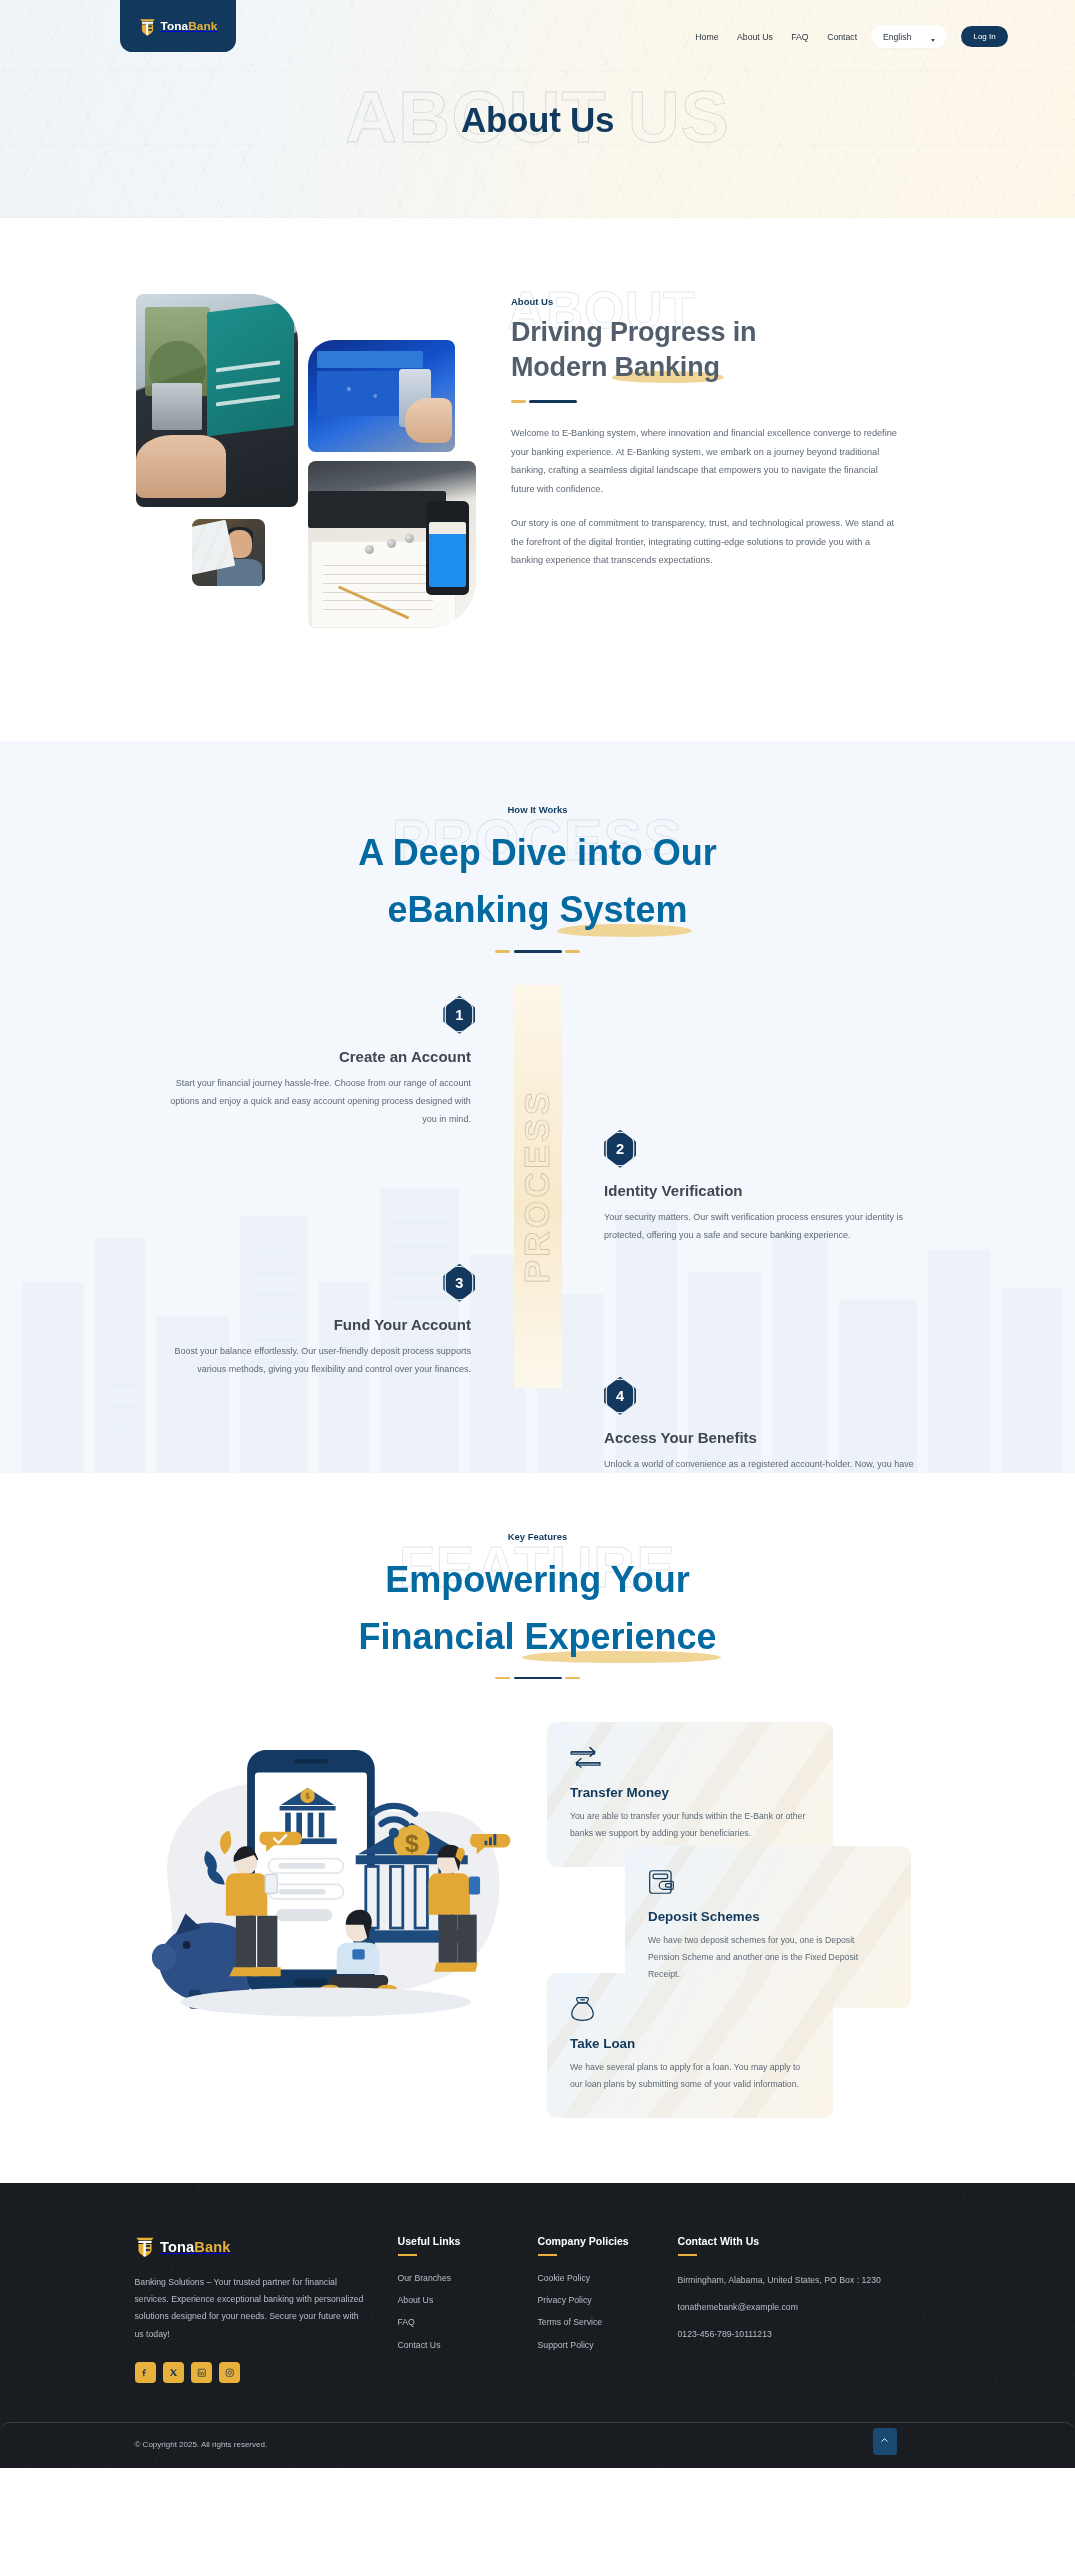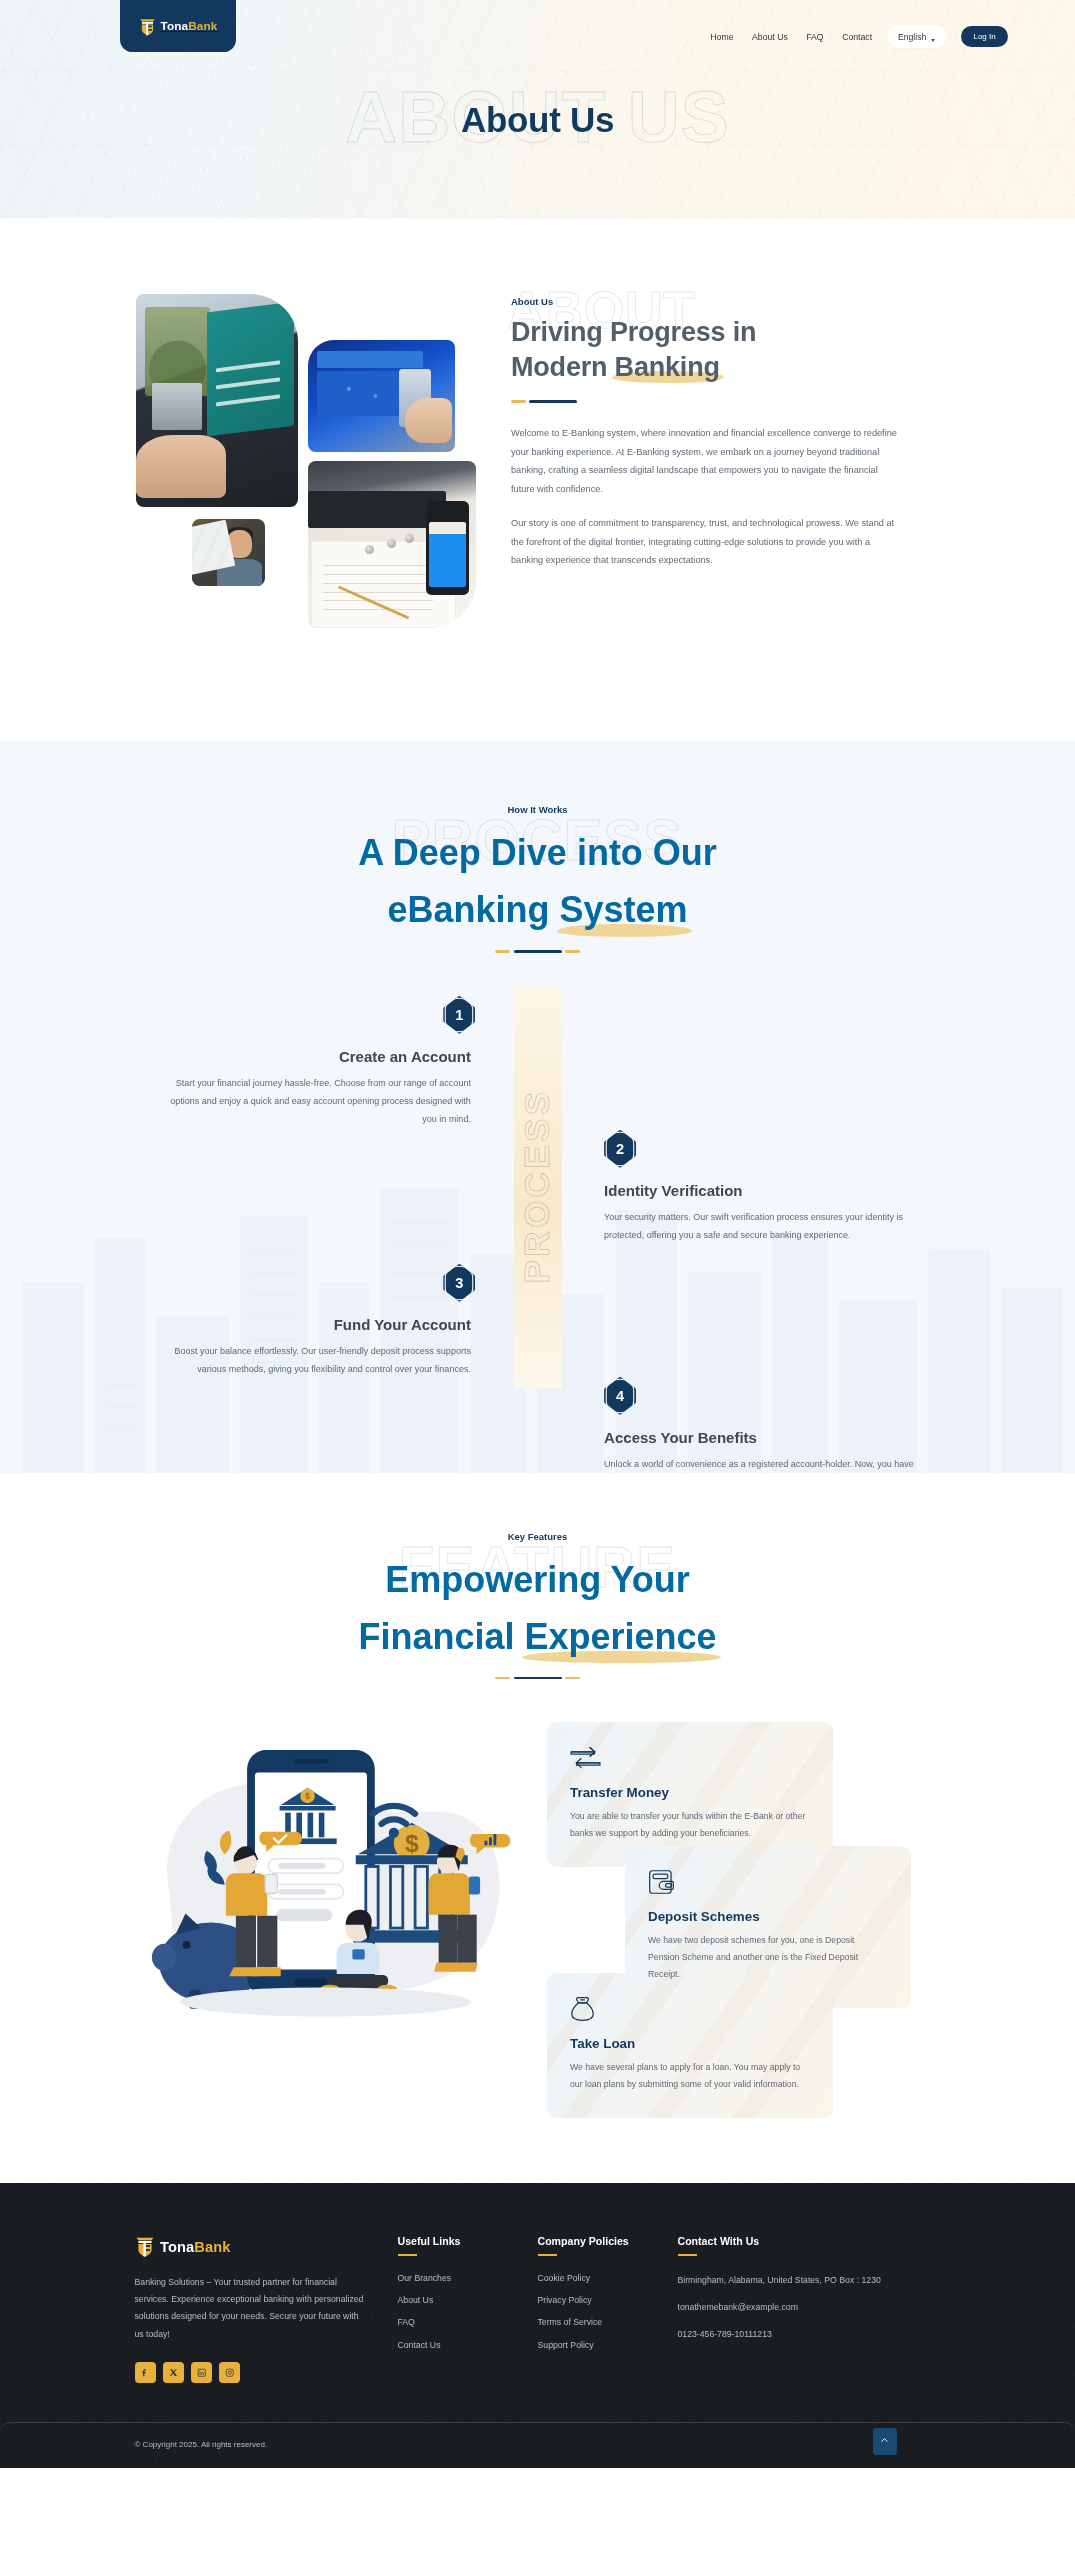--- a/index.html
+++ b/index.html
@@ -57,21 +57,21 @@
   .logo-word .w1{color:#ffffff}
   .logo-word .w2{color:#e8b13c}
 
   .nav-right{display:flex;align-items:center;gap:14.6px;margin-top:25px}
   .nav-links{display:flex;align-items:center;gap:18.5px}
   .nav-links a{
     font-size:8.7px;color:#2c3643;text-decoration:none;font-weight:400;
   }
   .lang-pill{
     background:#fff;border-radius:13.4px;padding:6.7px 11.2px;
-    display:flex;align-items:flex-end;gap:5px;font-size:8.7px;color:#2c3643;
+    display:flex;align-items:flex-end;gap:20px;font-size:8.7px;color:#2c3643;
     box-shadow:0 0.6px 2.2px rgba(0,0,0,.04);
   }
   .caret{width:0;height:0;border-left:2.8px solid transparent;border-right:2.8px solid transparent;border-top:3.4px solid #47525f}
   .login-btn{
     background:#12395d;color:#fff;border-radius:12.3px;
     padding:6.2px 12.3px;font-size:8px;font-weight:500;border:none;cursor:pointer;text-align:right;
   }
 
   
   .about{position:relative;padding:66px 0 71px;background:#fff}

